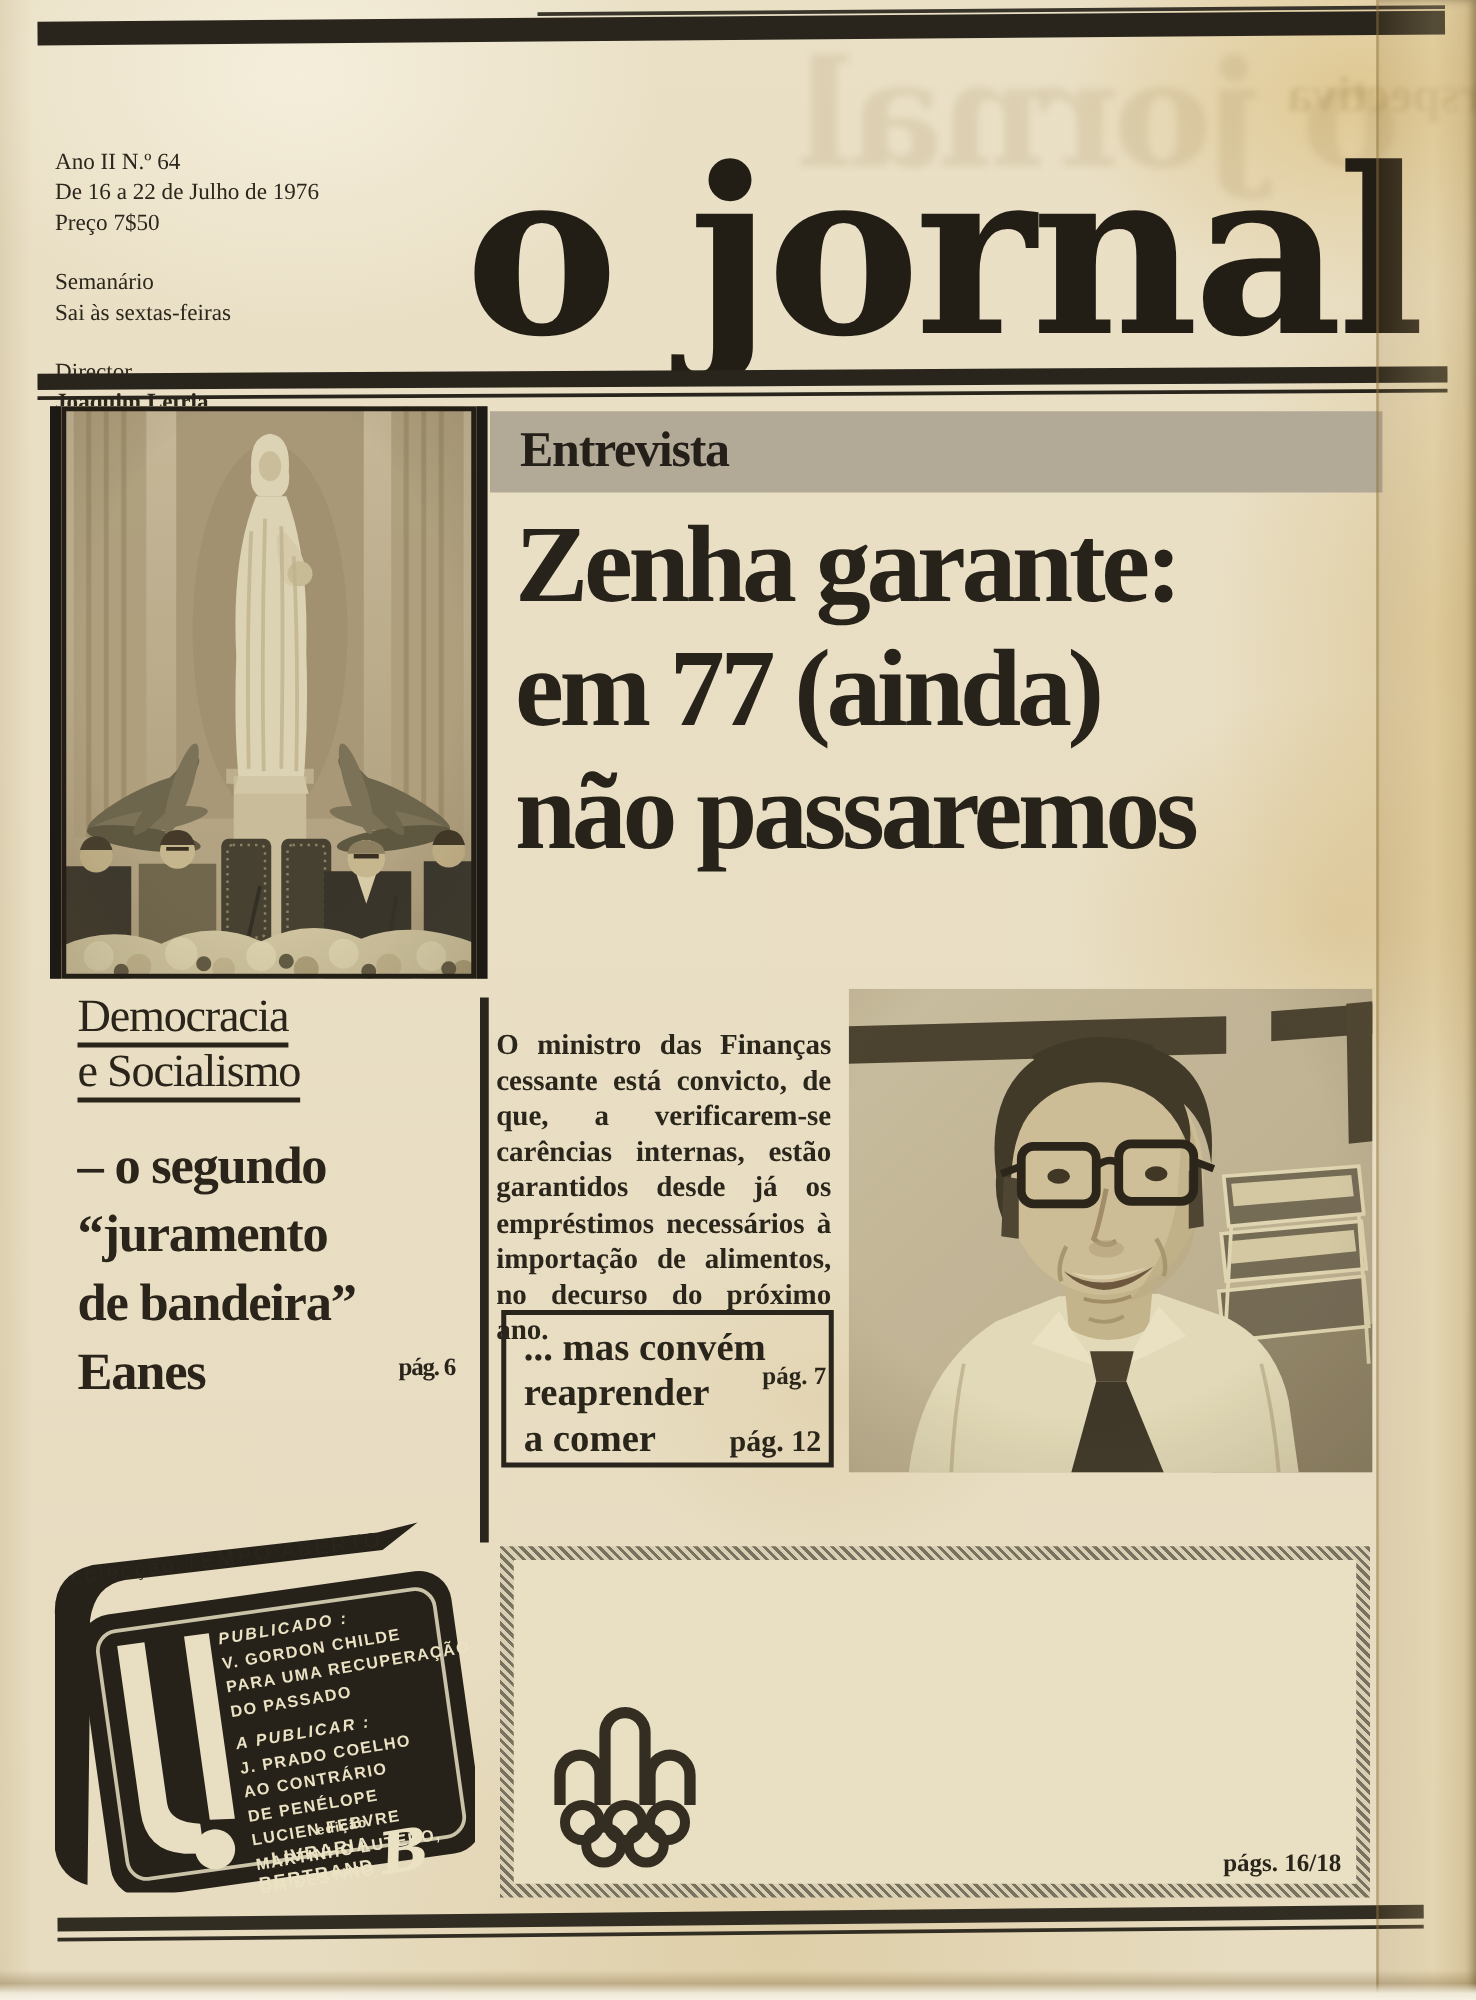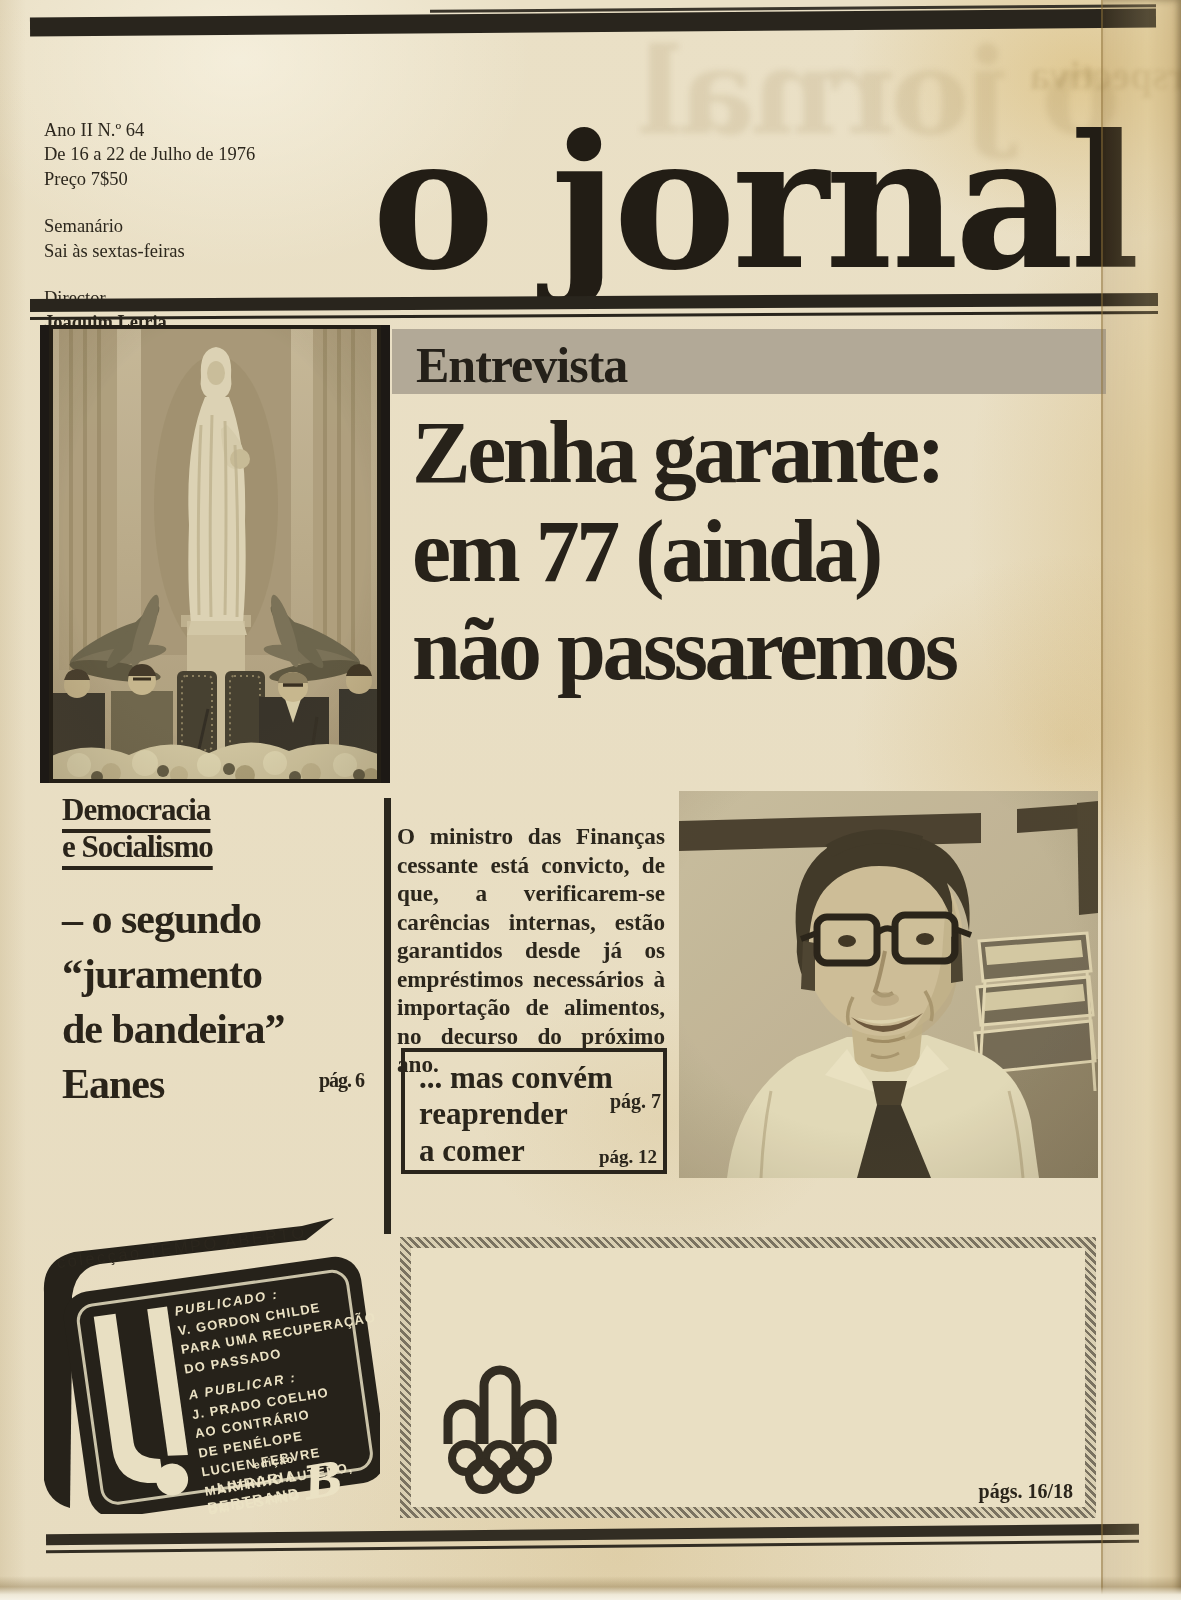--- a/index.html
+++ b/index.html
@@ -37,41 +37,41 @@
   .director-name{font-weight:bold;}
   .logo{position:absolute;left:372px;top:116px;font-family:"DejaVu Serif",serif;font-weight:bold;
     font-size:184px;line-height:0;letter-spacing:-4px;color:#221d15;white-space:nowrap;}
   .logo-inner{display:inline-block;line-height:0.01;transform:translateY(86px);}
 
   .photo-ceremony{position:absolute;left:40px;top:325px;width:332px;height:458px;
     border-left:9px solid #1d1915;border-right:9px solid #1d1915;box-sizing:content-box;background:#b9ac92;}
   .photo-ceremony svg{display:block;}
 
   .left-story{position:absolute;left:62px;top:792px;width:302px;}
-  .ls-title{font-size:31px;font-weight:bold;letter-spacing:-1px;line-height:1.18;
+  .ls-title{font-size:37px;font-weight:normal;letter-spacing:-1px;line-height:1.18;
     text-decoration:underline;text-decoration-thickness:3.5px;text-underline-offset:9px;color:#2a241a;}
   .ls-sub{margin-top:27px;font-size:42px;font-weight:bold;letter-spacing:-1px;line-height:1.31;color:#2a241a;}
   .ls-last{display:flex;align-items:center;}
   .ls-page{font-size:20px;font-weight:bold;margin-left:auto;padding-bottom:9px;}
 
   .vdiv{position:absolute;left:384px;top:798px;width:7px;height:436px;background:#2a261d;}
 
   .kicker{position:absolute;left:392px;top:329px;width:714px;height:65px;background:#b2a997;}
-  .kicker-label{padding:7px 0 0 24px;font-size:50px;font-weight:bold;letter-spacing:-1px;color:#242019;}
+  .kicker-label{padding:7px 0 0 24px;font-size:40px;font-weight:bold;letter-spacing:-1px;color:#242019;}
 
   .headline{position:absolute;left:412px;top:404px;width:708px;font-size:88px;font-weight:bold;
     letter-spacing:-3.5px;line-height:1.12;color:#27221a;white-space:nowrap;}
 
   .lead{position:absolute;left:397px;top:822px;width:268px;font-size:23.2px;font-weight:bold;
     line-height:1.23;text-align:justify;color:#2b261c;}
   .lead-page{text-align:right;font-size:20px;font-weight:bold;margin-top:10px;padding-right:4px;}
 
   .convem{position:absolute;left:401px;top:1048px;width:266px;height:126px;border:4px solid #2a251c;
     box-sizing:border-box;padding:8px 0 0 14px;font-size:31px;font-weight:bold;line-height:1.17;color:#2a251b;}
-  .convem-page{position:absolute;right:6px;bottom:2px;font-size:19px;font-weight:bold;}
+  .convem-page{position:absolute;right:6px;bottom:2px;font-size:24px;font-weight:bold;}
 
   .photo-zenha{position:absolute;left:679px;top:791px;width:419px;height:387px;}
   .photo-zenha svg{display:block;}
 
   .olympics{position:absolute;left:400px;top:1237px;width:696px;height:281px;box-sizing:border-box;padding:11px;
     background:repeating-linear-gradient(45deg,#7a7260 0 2.5px,#d9cfb2 2.5px 5.5px);}
   .olympics-in{position:relative;width:100%;height:100%;background:#e9dfc3;}
   .oly-title{position:absolute;left:28px;top:2px;font-size:72px;font-weight:bold;letter-spacing:-2px;color:#2b261c;}
   .oly-logo{position:absolute;left:26px;top:96px;}
   .oly-bullets{position:absolute;left:206px;top:94px;}

